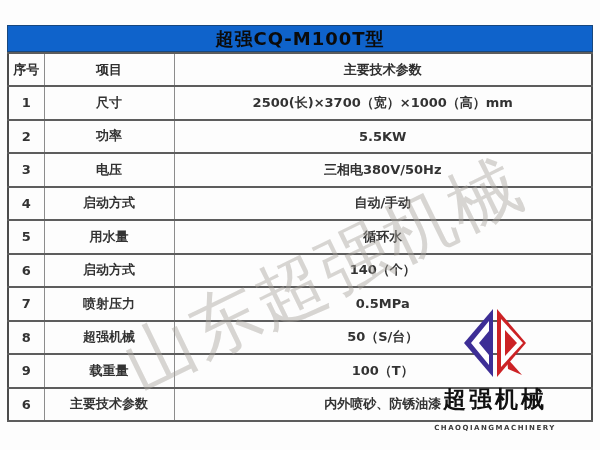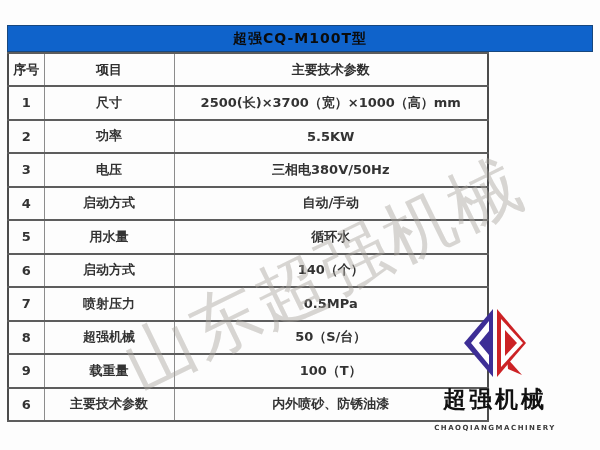--- a/index.html
+++ b/index.html
@@ -13,29 +13,29 @@
   .banner {
     position: absolute;
     left: 7px; top: 25px;
     width: 586px; height: 27px;
     background: var(--banner-blue, #0f63cb);
     border: 1px solid #17477e;
     display: flex; align-items: center; justify-content: center;
     z-index: 1;
   }
   .banner-title {
-    font-size: 14px;
+    font-size: 18px;
     font-weight: bold;
     color: #0b0b0b;
     letter-spacing: 1px;
   }
   table.spec {
     position: absolute;
     left: 7px; top: 52px;
-    width: 482px;
+    width: 586px;
     border-collapse: collapse;
     table-layout: fixed;
     z-index: 1;
     background: transparent;
   }
   table.spec th, table.spec td {
     border: 1px solid #8c8c8c;
     border-top: 2px solid #5d5d5d;
     border-bottom: 2px solid #5d5d5d;
     text-align: center;

